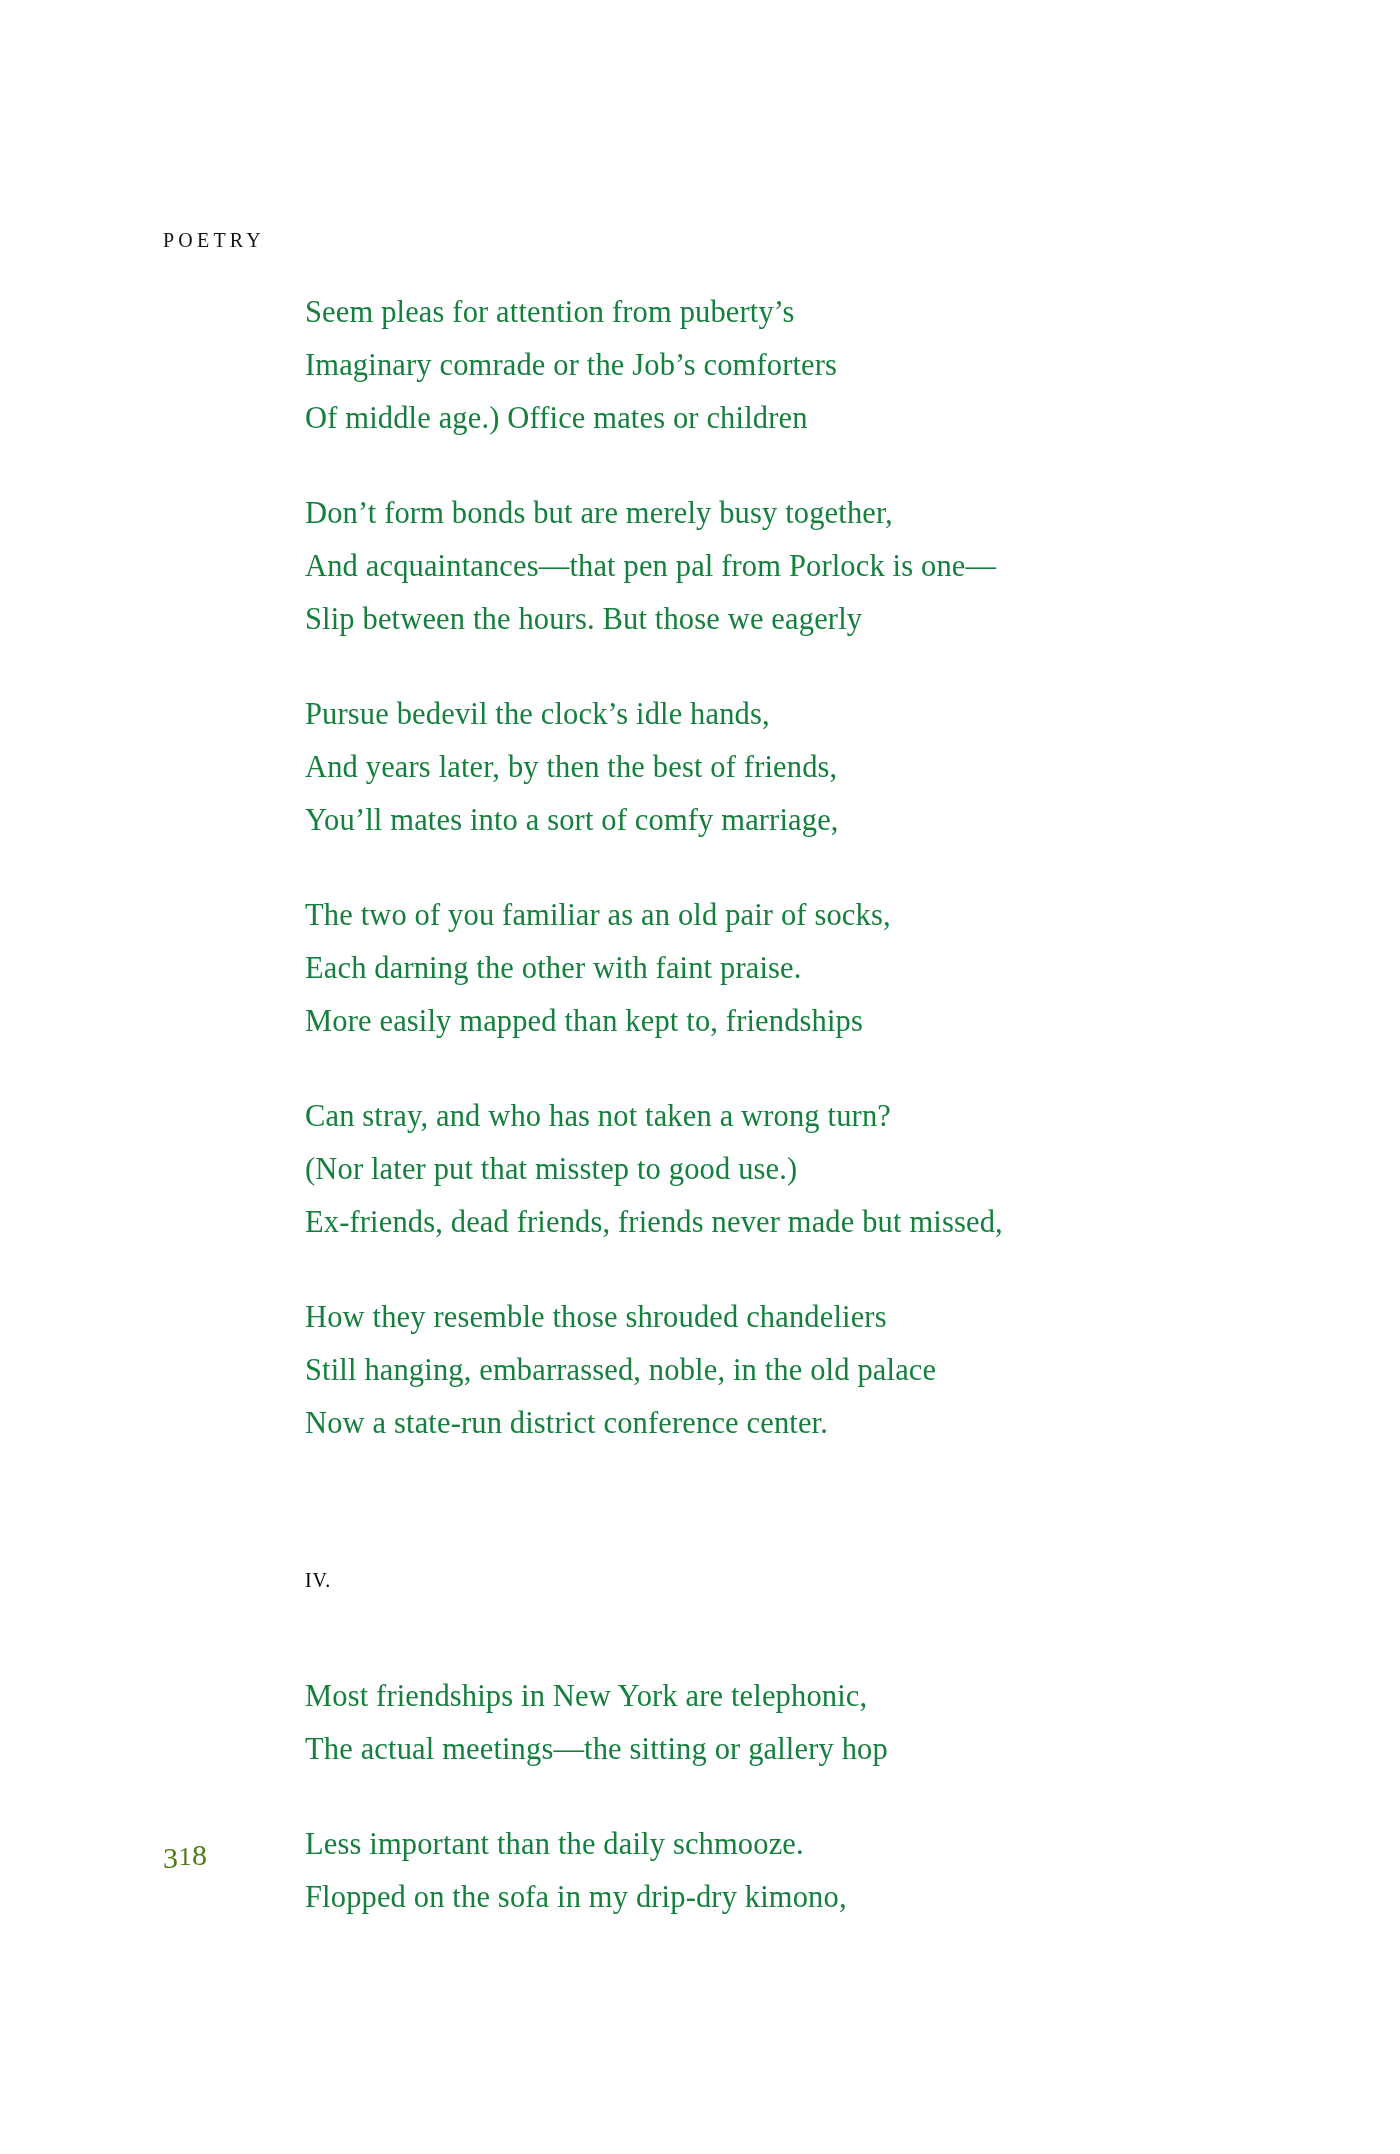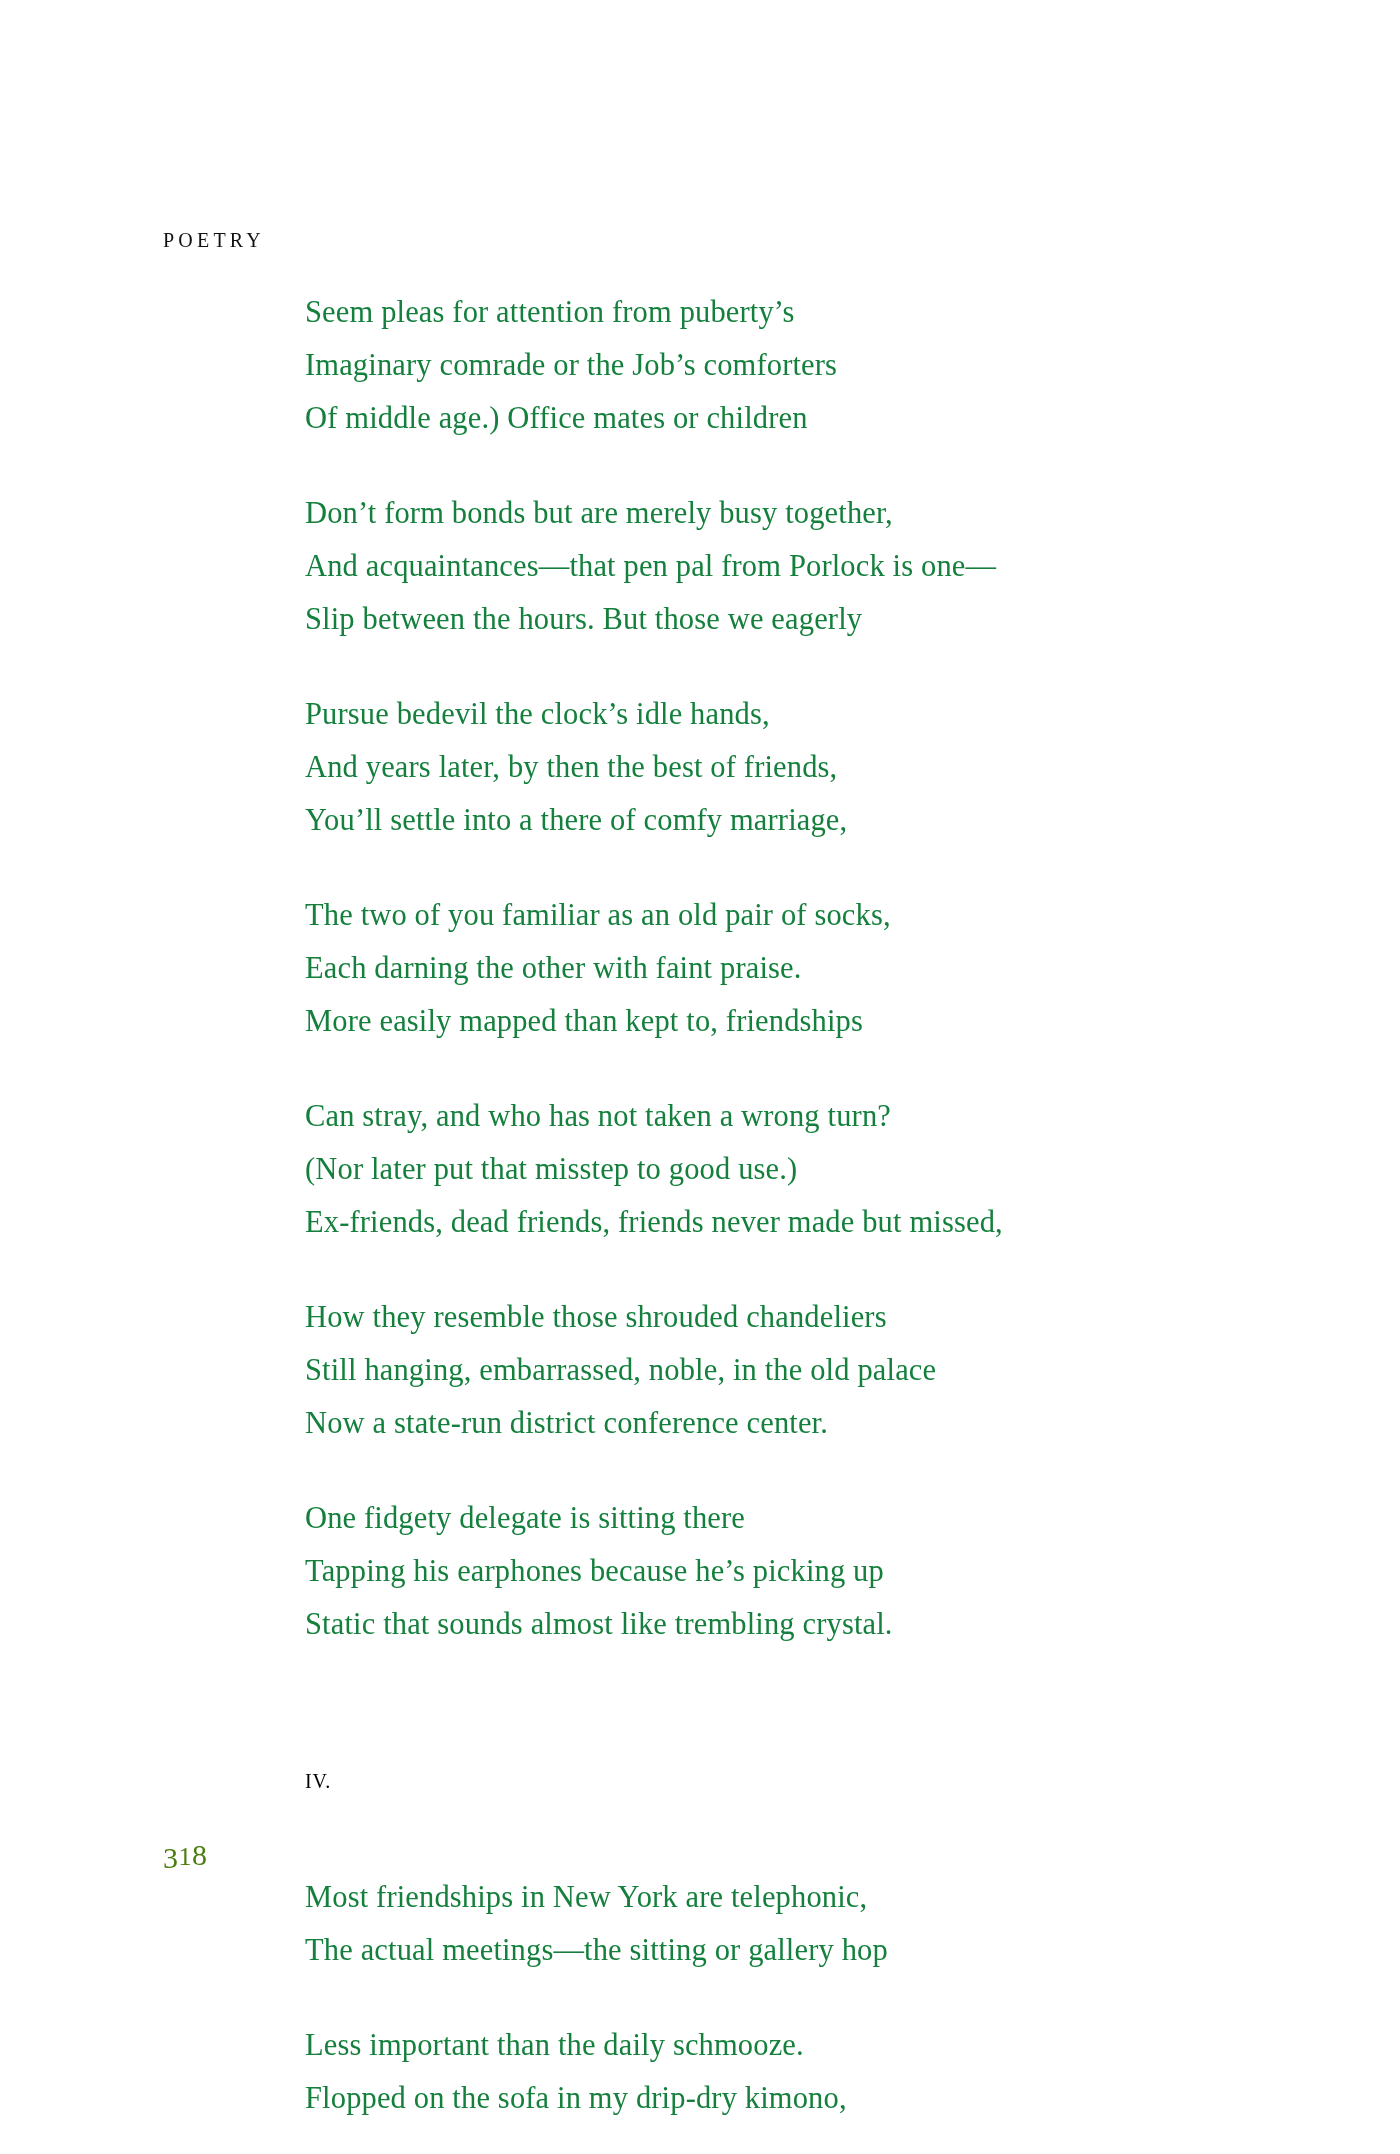--- a/index.html
+++ b/index.html
@@ -111,46 +111,41 @@
 
     <div class="stanza">
       <div class="line">Don’t form bonds but are merely busy together,</div>
       <div class="line">And acquaintances—that pen pal from Porlock is one—</div>
       <div class="line">Slip between the hours. But those we eagerly</div>
     </div>
 
     <div class="stanza">
       <div class="line">Pursue bedevil the clock’s idle hands,</div>
       <div class="line">And years later, by then the best of friends,</div>
-      <div class="line">You’ll settle into a there of comfy marriage,</div>
+      <div class="line">You’ll mates into a sort of comfy marriage,</div>
     </div>
 
     <div class="stanza">
       <div class="line">The two of you familiar as an old pair of socks,</div>
       <div class="line">Each darning the other with faint praise.</div>
       <div class="line">More easily mapped than kept to, friendships</div>
     </div>
 
     <div class="stanza">
       <div class="line">Can stray, and who has not taken a wrong turn?</div>
       <div class="line">(Nor later put that misstep to good use.)</div>
       <div class="line">Ex-friends, dead friends, friends never made but missed,</div>
     </div>
 
     <div class="stanza">
       <div class="line">How they resemble those shrouded chandeliers</div>
       <div class="line">Still hanging, embarrassed, noble, in the old palace</div>
       <div class="line">Now a state-run district conference center.</div>
     </div>
 
-    <div class="stanza">
-      <div class="line">One fidgety delegate is sitting there</div>
-      <div class="line">Tapping his earphones because he’s picking up</div>
-      <div class="line">Static that sounds almost like trembling crystal.</div>
-    </div>
 
     <div class="section-gap-top"></div>
     <div class="section-marker-wrap">
       <div class="section-numeral">IV.</div>
     </div>
     <div class="section-gap-bottom"></div>
 
     <div class="stanza">
       <div class="line">Most friendships in New York are telephonic,</div>
       <div class="line">The actual meetings—the sitting or gallery hop</div>

